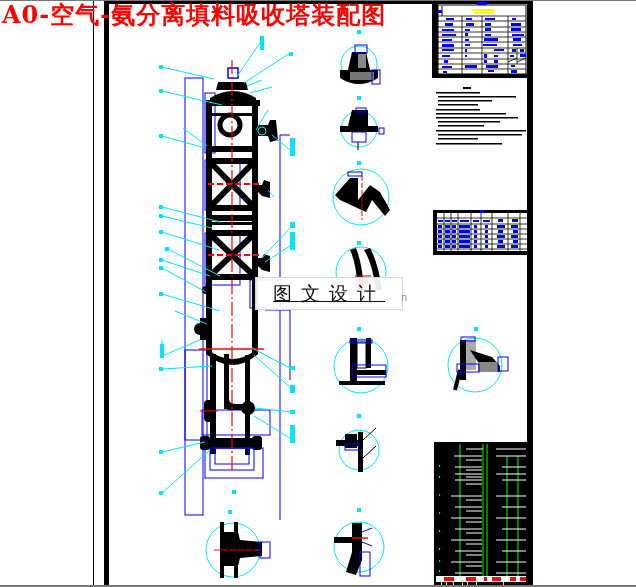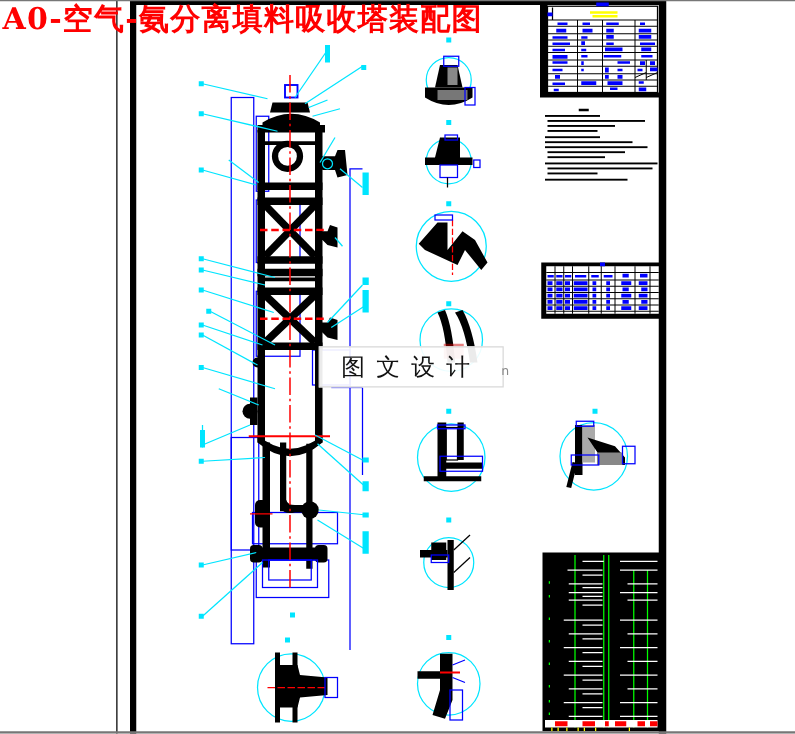--- a/index.html
+++ b/index.html
@@ -7,21 +7,21 @@
   #stage { position: absolute; left: 0; top: 0; width: 564px; height: 587px; }
   .title {
     position: absolute; left: 2px; top: -2px; z-index: 5;
     color: #ff0000; font-family: "DejaVu Serif", serif; font-weight: bold;
     font-size: 24px; letter-spacing: 1px; white-space: nowrap; line-height: 34px;
   }
   .watermark {
     position: absolute; left: 255px; top: 277px; width: 146px; height: 31px; z-index: 6;
     background: rgba(255,255,255,0.92); border: 1px solid #d8d8d8;
     display: flex; align-items: center; justify-content: center;
-    font-family: "DejaVu Serif", serif; font-size: 19px; letter-spacing: 9px; color: #111;
+    font-family: "DejaVu Serif", serif; font-size: 19px; letter-spacing: 9px; color: #111; text-decoration: underline;
   }
   .wm-n { position: absolute; left: 401px; top: 292px; font-size: 10px; color: #888; z-index: 6; font-family: "DejaVu Sans", sans-serif; }
   .bottom-line { position: absolute; left: 0; top: 585px; width: 636px; height: 2px; background: #777; }
   .top-line { position: absolute; left: 0; top: 0; width: 636px; height: 1px; background: #777; }
 </style>
 </head>
 <body>
 
 <div id="stage">
   <div class="top-line"></div>

